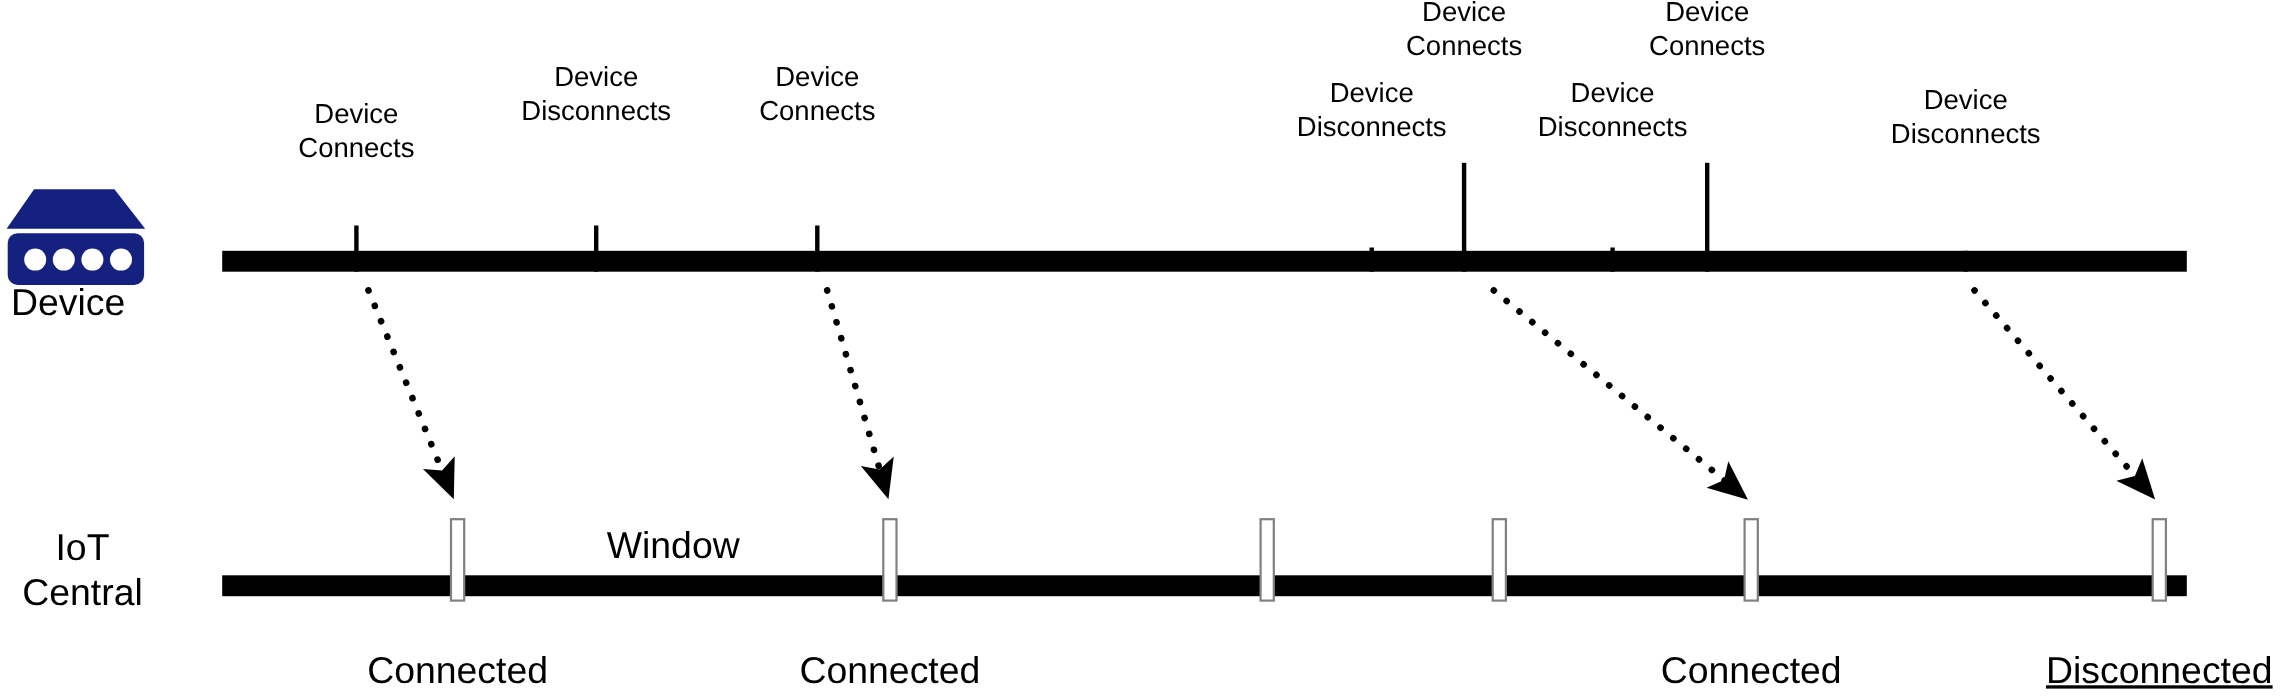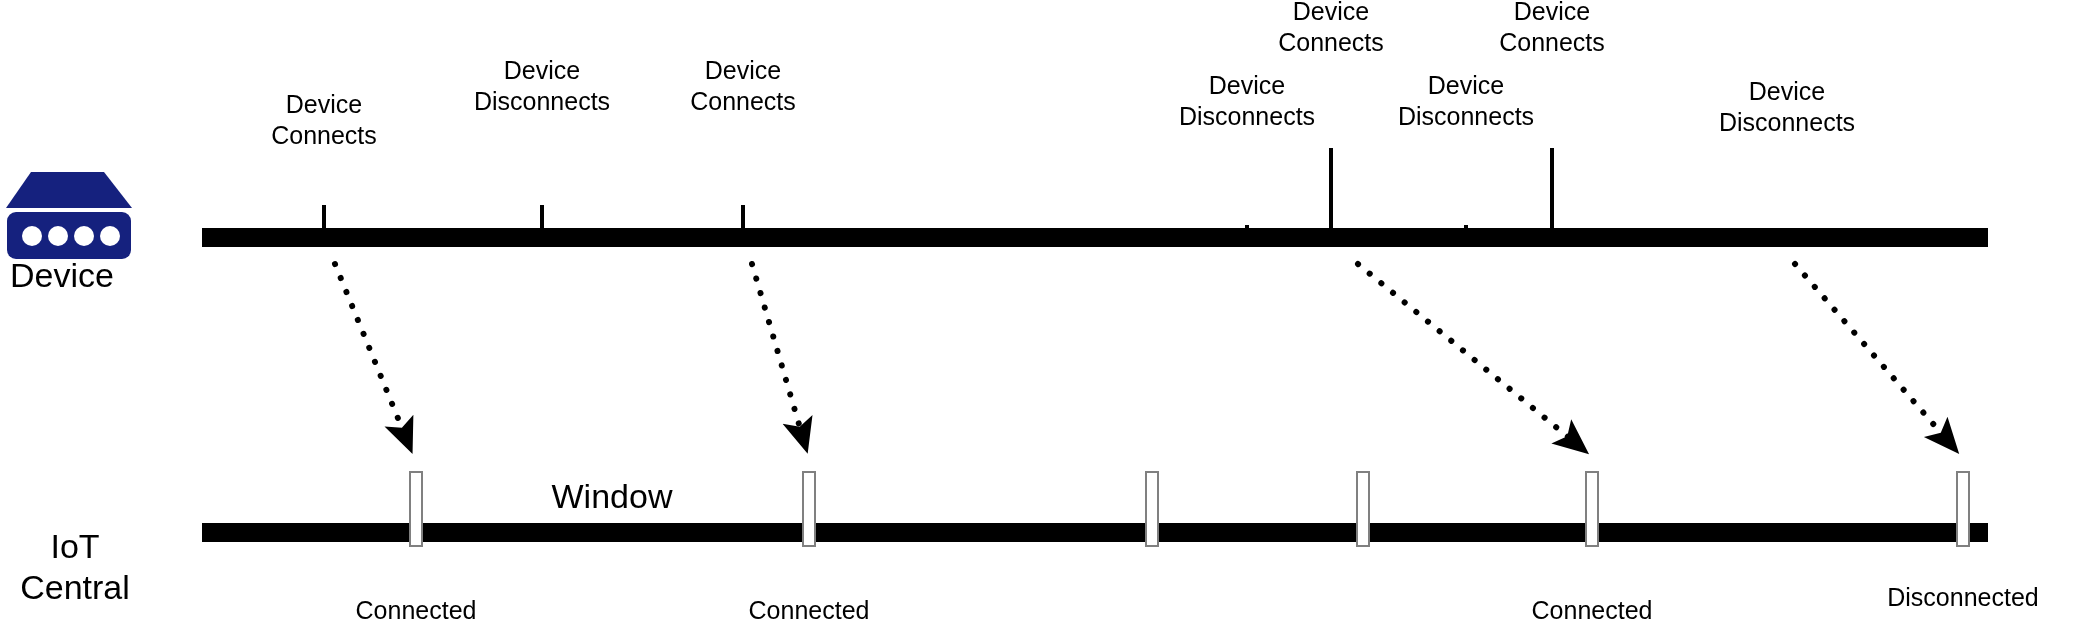--- a/index.html
+++ b/index.html
@@ -27,21 +27,21 @@
     color: #000000;
     font-family: "Liberation Sans", sans-serif;
     font-size: 25px;
     line-height: 31px;
     text-align: center;
     white-space: pre-line;
     transform: translateX(-50%);
     letter-spacing: 0px;
   }
   .event-label { font-size: 25px; }
-  .state-label { font-size: 25px; text-align: right; }
+  .state-label { font-size: 34px; text-align: right; }
   .window-label { font-size: 34px; }
   .axis-name {
     position: absolute;
     color: #000000;
     font-size: 34px;
     line-height: 41px;
     text-align: center;
     white-space: pre-line;
     transform: translateX(-50%);
   }
@@ -94,21 +94,21 @@
         <rect x="803" y="472" width="12" height="74" fill="#ffffff" stroke="#808080" stroke-width="2"></rect>
         <rect x="1146" y="472" width="12" height="74" fill="#ffffff" stroke="#808080" stroke-width="2"></rect>
         <rect x="1357" y="472" width="12" height="74" fill="#ffffff" stroke="#808080" stroke-width="2"></rect>
         <rect x="1586" y="472" width="12" height="74" fill="#ffffff" stroke="#808080" stroke-width="2"></rect>
         <rect x="1957" y="472" width="12" height="74" fill="#ffffff" stroke="#808080" stroke-width="2"></rect>
       </g>
   </svg>
 
   <div id="text-layer">
     <div class="axis-name" id="lane-label-device" style="left: 62px; top: 255px;">Device</div>
-    <div class="axis-name" id="lane-label-central" style="left: 75px; top: 478px; margin-top: 48px;">IoT
+    <div class="axis-name" id="lane-label-central" style="left: 75px; top: 478px;">IoT
 Central</div>
     <div class="lbl window-label" id="window-label" style="left: 612px; top: 481px;">Window</div>
   <div class="lbl event-label" style="left: 324px; top: 89px;">Device
 Connects</div>
       <div class="lbl event-label" style="left: 542px; top: 55px;">Device
 Disconnects</div>
       <div class="lbl event-label" style="left: 743px; top: 55px;">Device
 Connects</div>
       <div class="lbl event-label" style="left: 1247px; top: 70px;">Device
 Disconnects</div>
@@ -116,16 +116,16 @@
 Connects</div>
       <div class="lbl event-label" style="left: 1466px; top: 70px;">Device
 Disconnects</div>
       <div class="lbl event-label" style="left: 1552px; top: -4px;">Device
 Connects</div>
       <div class="lbl event-label" style="left: 1787px; top: 76px;">Device
 Disconnects</div>
       <div class="lbl state-label" style="left: 416px; top: 595px;">Connected</div>
       <div class="lbl state-label" style="left: 809px; top: 595px;">Connected</div>
       <div class="lbl state-label" style="left: 1592px; top: 595px;">Connected</div>
-      <div class="lbl state-label" style="left: 1963px; top: 582px;">Disconnected</div>
+      <div class="lbl state-label" style="left: 1963px; top: 595px; text-decoration: underline;">Disconnected</div>
     </div>
 
 </div>
 
 </body></html>

